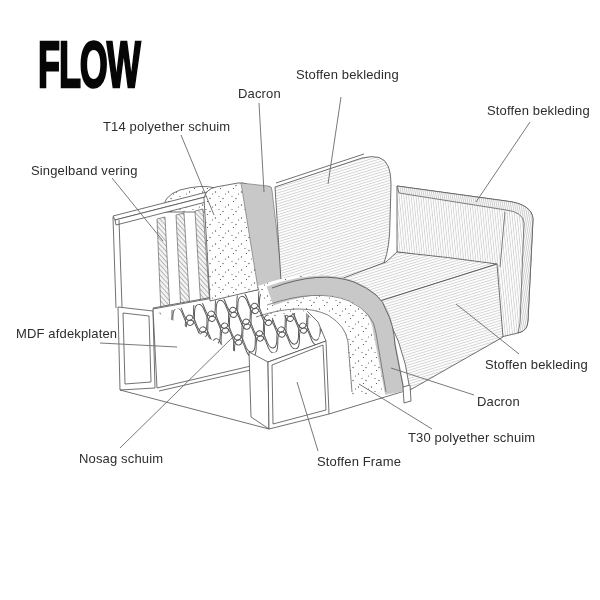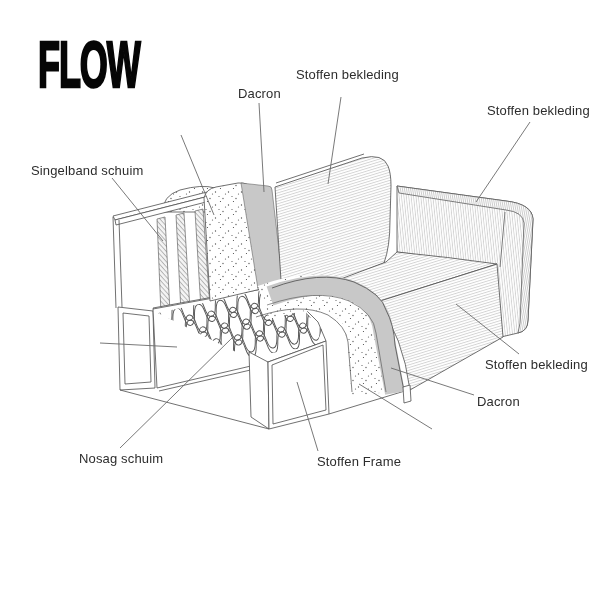--- a/index.html
+++ b/index.html
@@ -141,19 +141,22 @@
     <line x1="391" y1="368" x2="474" y2="395"></line>
     <line x1="456" y1="304" x2="519" y2="354"></line>
   </g>
 </svg>
 
 <div class="title">FLOW</div>
 
 <div class="lbl" id="lbl-stoffen-top">Stoffen bekleding</div>
 <div class="lbl" id="lbl-stoffen-topright">Stoffen bekleding</div>
 <div class="lbl" id="lbl-dacron-top">Dacron</div>
-<div class="lbl" id="lbl-singelband">Singelband schuim</div>
+<div class="lbl" id="lbl-t14">T14 polyether schuim</div>
+<div class="lbl" id="lbl-singelband">Singelband vering</div>
+<div class="lbl" id="lbl-mdf">MDF afdekplaten</div>
 <div class="lbl" id="lbl-nosag">Nosag schuim</div>
 <div class="lbl" id="lbl-houten">Stoffen Frame</div>
+<div class="lbl" id="lbl-t30">T30 polyether schuim</div>
 <div class="lbl" id="lbl-dacron-right">Dacron</div>
 <div class="lbl" id="lbl-stoffen-right">Stoffen bekleding</div>
 
 </div>
 
 </body></html>

